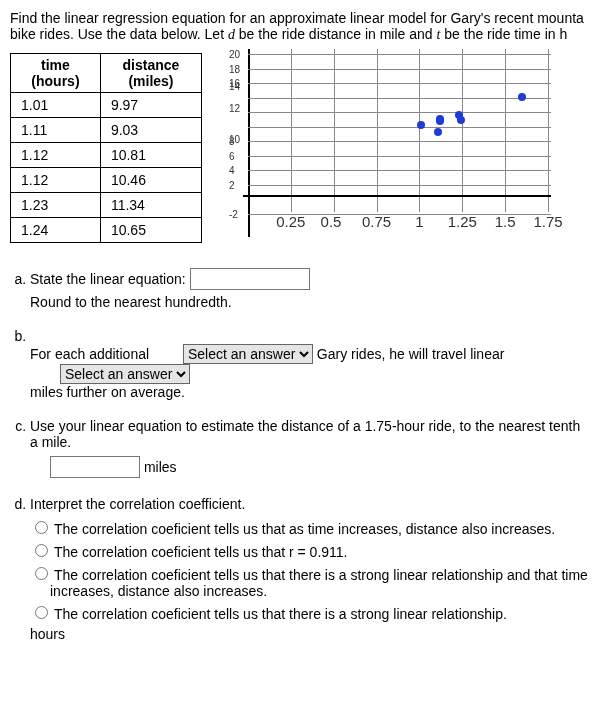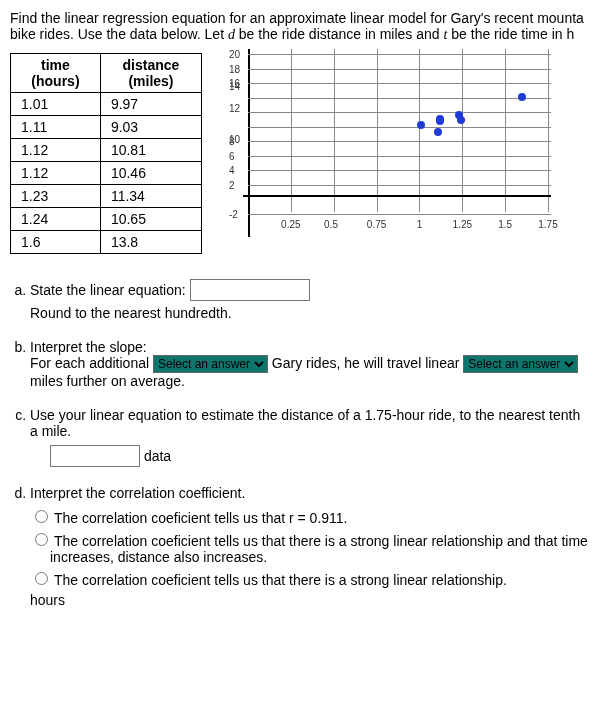--- a/index.html
+++ b/index.html
@@ -18,47 +18,47 @@
   
   .chart { width:340px; height:190px; }
   .plot { position:relative; width:300px; height:160px; margin-left:25px;
           border:1px solid rgba(0,0,0,0); }
   .plot .hgrid { position:absolute; left:0; right:-5px; height:0;
                  border-top:1px solid #888; }
   .plot .vgrid { position:absolute; top:-5px; bottom:0; width:0;
                  border-left:1px solid #888; }
   .plot .ylabel { position:absolute; left:-19px; font-size:10px;
                   transform:translateY(-50%); color:#333; }
-  .plot .xlabel { position:absolute; bottom:-18px; font-size:10px;
+  .plot .xlabel { position:absolute; bottom:-18px; font-size:15px;
                   transform:translateX(-50%); color:#333; }
   .plot .pt { position:absolute; width:8px; height:8px; background:var(--blue);
               border-radius:50%; transform:translate(-50%,50%); }
   .plot .axisY { position:absolute; left:0; top:-5px; bottom:-25px; width:0;
                  border-left:2px solid #000; }
   .plot .axisX { position:absolute; left:-5px; right:-5px; bottom:18px;
                  height:0; border-top:2px solid #000; }
 
   ol.q { list-style-type: lower-alpha; padding-left: 20px; margin-top:25px; }
   ol.q > li { margin-bottom:18px; }
   input.text { border:1px solid #777; height:22px; padding:2px 4px; font-size:14px; }
-  select.sel { font-size:12px; border:1px solid #666; background:#0f766e; }
+  select.sel { font-size:14px; border:1px solid #666; background:#e5e5e5;margin-left:30px; }
 
   .radio-list { margin-top:6px; }
   .radio-list label { display:block; margin:4px 0 4px 20px; text-indent:-20px; }
   .radio-list input { margin-right:6px; }
 
   .miles-row { margin-top:6px; margin-left:20px; }
   .hours { margin-left:0; }
 </style>
 </head>
 <body>
 
 <div class="intro">
   <span>Find the linear regression equation for an approximate linear model for Gary's recent mounta</span><br>
-  <span>bike rides. Use the data below. Let </span><em class="var">d</em><span> be the ride distance in miles and </span><em class="var">t</em><span> be the ride time in h</span>
+  <span>bike rides. Use the data below. Let </span><em class="var">d</em><span> be the ride distance in mile and </span><em class="var">t</em><span> be the ride time in h</span>
 </div>
 
 <div class="row1">
   <table class="data">
     <thead>
       <tr>
         <th>
           <span>time</span><br>
           <span>(hours)</span>
         </th>
@@ -85,24 +85,20 @@
           <td>1.12</td>
           <td>10.46</td>
         </tr>
         <tr>
           <td>1.23</td>
           <td>11.34</td>
         </tr>
         <tr>
           <td>1.24</td>
           <td>10.65</td>
-        </tr>
-        <tr>
-          <td>1.6</td>
-          <td>13.8</td>
         </tr>
       </tbody>
   </table>
 
   <div class="chart">
     <div class="plot" id="plot">
       <div class="axisY"></div>
     <div class="hgrid" style="top: 160px;"></div>
         <div class="ylabel" style="top: 160px;">-2</div>
         <div class="hgrid" style="top: 130.909px;"></div>
@@ -152,43 +148,44 @@
 </div>
 
 <ol class="q">
   <li>
     <span>State the linear equation:</span>
     <input class="text" style="width: 120px;">
     <div style="margin-top:4px">Round to the nearest hundredth.</div>
   </li>
 
   <li>
-    <span>Interpret the slope:</span><br>
+    <br>
     <span>For each additional </span>
     <select class="sel">
       <option>Select an answer</option>
     </select>
     <span> Gary rides, he will travel linear </span>
     <select class="sel">
       <option>Select an answer</option>
     </select><br>
     <span>miles further on average.</span>
   </li>
 
   <li>
     <span>Use your linear equation to estimate the distance of a 1.75-hour ride, to the nearest tenth</span><br>
     <span>a mile.</span>
     <div class="miles-row">
       <input class="text" style="width: 90px;">
-      <span>data</span>
+      <span>miles</span>
     </div>
   </li>
 
   <li>
     <span>Interpret the correlation coefficient.</span>
     <div class="radio-list" id="radios">
+        <label><input type="radio" name="corr" style="">The correlation coeficient tells us that as time increases, distance also increases.</label>
         <label><input type="radio" name="corr" style="">The correlation coeficient tells us that r = 0.911.</label>
         <label><input type="radio" name="corr" style="">The correlation coeficient tells us that there is a strong linear relationship and that time increases, distance also increases.</label>
         <label><input type="radio" name="corr" style="">The correlation coeficient tells us that there is a strong linear relationship.</label>
       </div>
     <div class="hours">hours</div>
   </li>
 </ol>
 
 </body></html>

